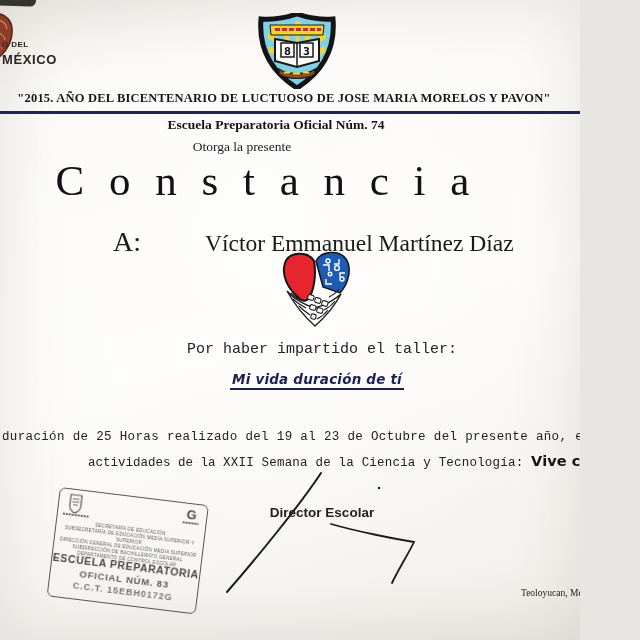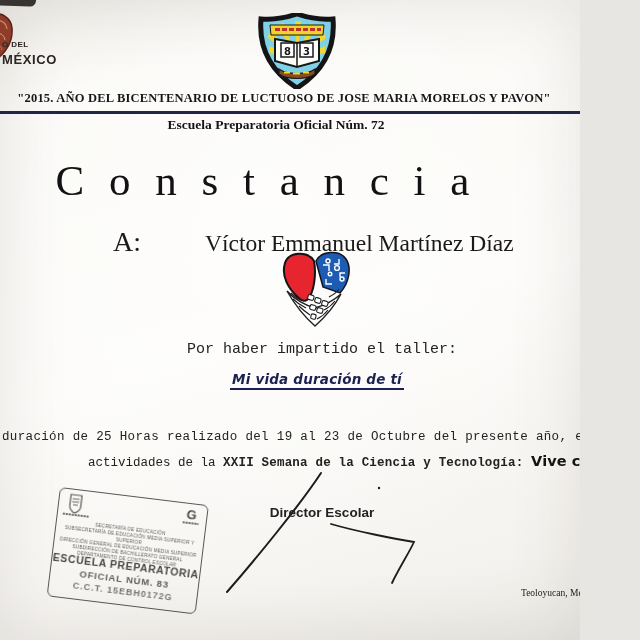--- a/index.html
+++ b/index.html
@@ -46,21 +46,21 @@
   .recipient .name{font-size:23.5px;margin-left:44px;}
 
   .heart-logo{left:277px;top:249px;width:76px;height:78px;}
 
   .reason{left:0;top:341px;width:644px;font-size:15px;color:#232326;letter-spacing:0;}
   .workshop{left:0;top:370px;width:634px;}
   .workshop span{display:inline-block;font-style:italic;font-weight:bold;font-size:13.5px;color:#1b2150;border-bottom:2px solid #1b2150;padding:0 2px 1px 2px;letter-spacing:.2px;}
 
   .detail1{left:2px;top:430px;font-size:12.5px;letter-spacing:.35px;color:#222;}
   .detail2{left:88px;top:453px;font-size:12.5px;color:#222;}
-  .detail2 .b{font-weight:bold;letter-spacing:.2px;}
+  .detail2 .b{font-weight:normal;letter-spacing:.2px;}
   .brand{font-family:"DejaVu Sans",sans-serif;font-weight:bold;font-size:14.5px;letter-spacing:.1px;}
 
   
   .stamp{left:60px;top:487px;width:148px;height:108px;border:1.6px solid #4a4a4a;border-radius:6px;
     transform:rotate(7deg);transform-origin:0 0;color:#3f3f3f;filter:blur(.2px);opacity:.93;
     font-family:"Liberation Sans",sans-serif;}
   .stamp-row{position:absolute;left:5px;top:4px;right:5px;height:22px;}
   .stamp-g{position:absolute;right:2px;top:0;text-align:center;}
   .stamp-g .g{font-weight:bold;font-size:13px;line-height:13px;color:#3c3c3c;}
   .stamp-g .gbar{width:16px;height:2px;margin:1px auto 0;background:repeating-linear-gradient(90deg,#6a6a66 0 2px,#cfcdc8 2px 3px);}
@@ -126,21 +126,22 @@
         <rect x="46" y="58.5" width="6" height="2"></rect>
       </g>
   </svg>
 
   <div class="abs right-logo-microbar"></div>
   <div class="abs right-logo-text dsans" style="color:#3aa832;">engra</div>
 
   <div class="abs motto center serif">"2015. AÑO DEL BICENTENARIO DE LUCTUOSO DE JOSE MARIA MORELOS Y PAVON"</div>
   <div class="abs rule" style="background:#20264a;"></div>
 
-  <div class="abs school-name center serif">Escuela Preparatoria Oficial Núm. 72</div>
+  <div class="abs school-name center serif">Escuela Preparatoria Oficial Núm. 74</div>
+  <div class="abs grants center serif">Otorga la presente</div>
   <div class="abs title center serif">C o n s t a n c i a</div>
 
   <div class="abs recipient serif">
     <span class="prefix">A:</span><span class="name">Víctor Emmanuel Martínez Díaz</span>
   </div>
 
   <svg class="abs heart-logo" viewBox="0 0 76 78">
     <path d="M39,12 C44,2 62,0 69,10 C75,19 72,34 63,44 L46,38 Z" fill="#1e5cb3" stroke="#14141a" stroke-width="1.5"></path>
     <g stroke="#ffffff" stroke-width="1.4" fill="none">
       <circle cx="51" cy="12" r="2"></circle>

